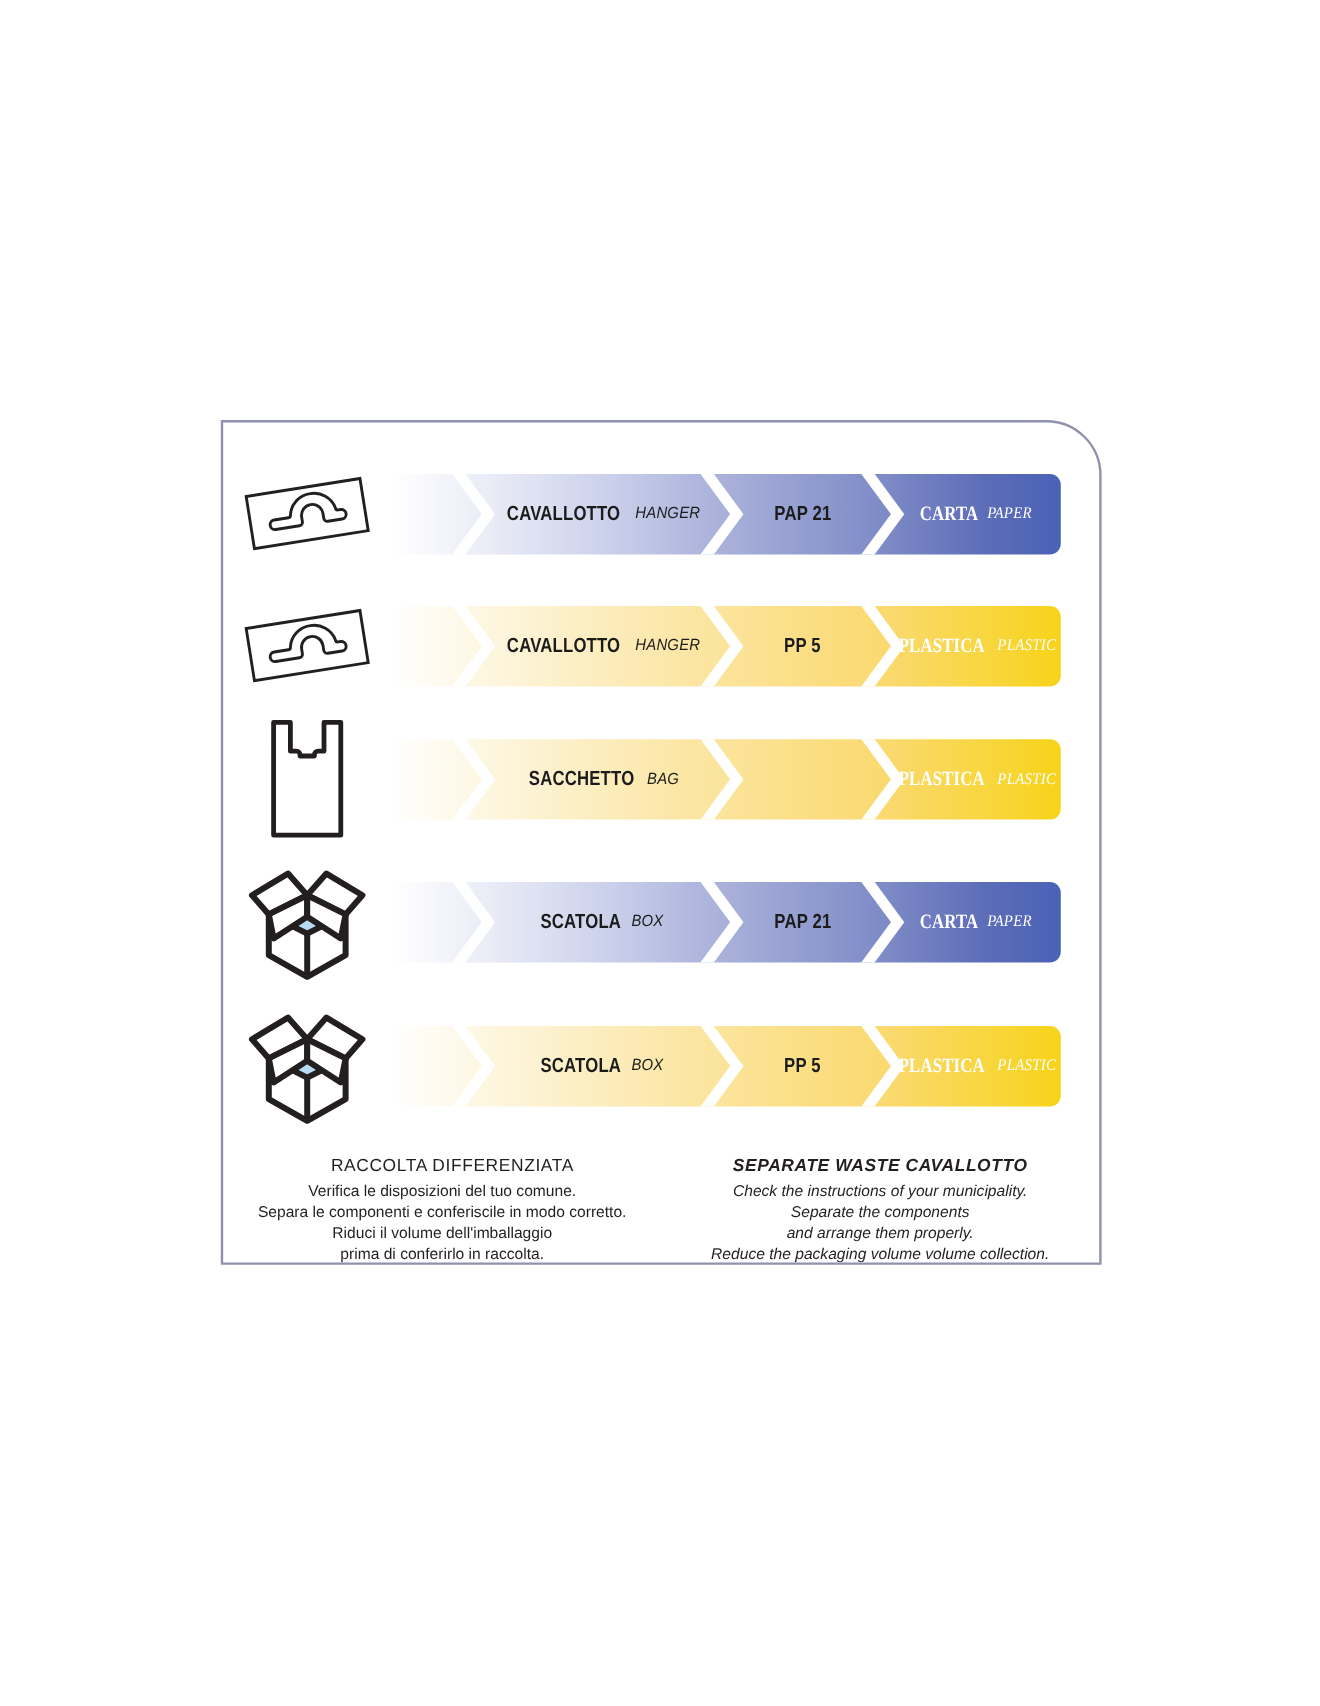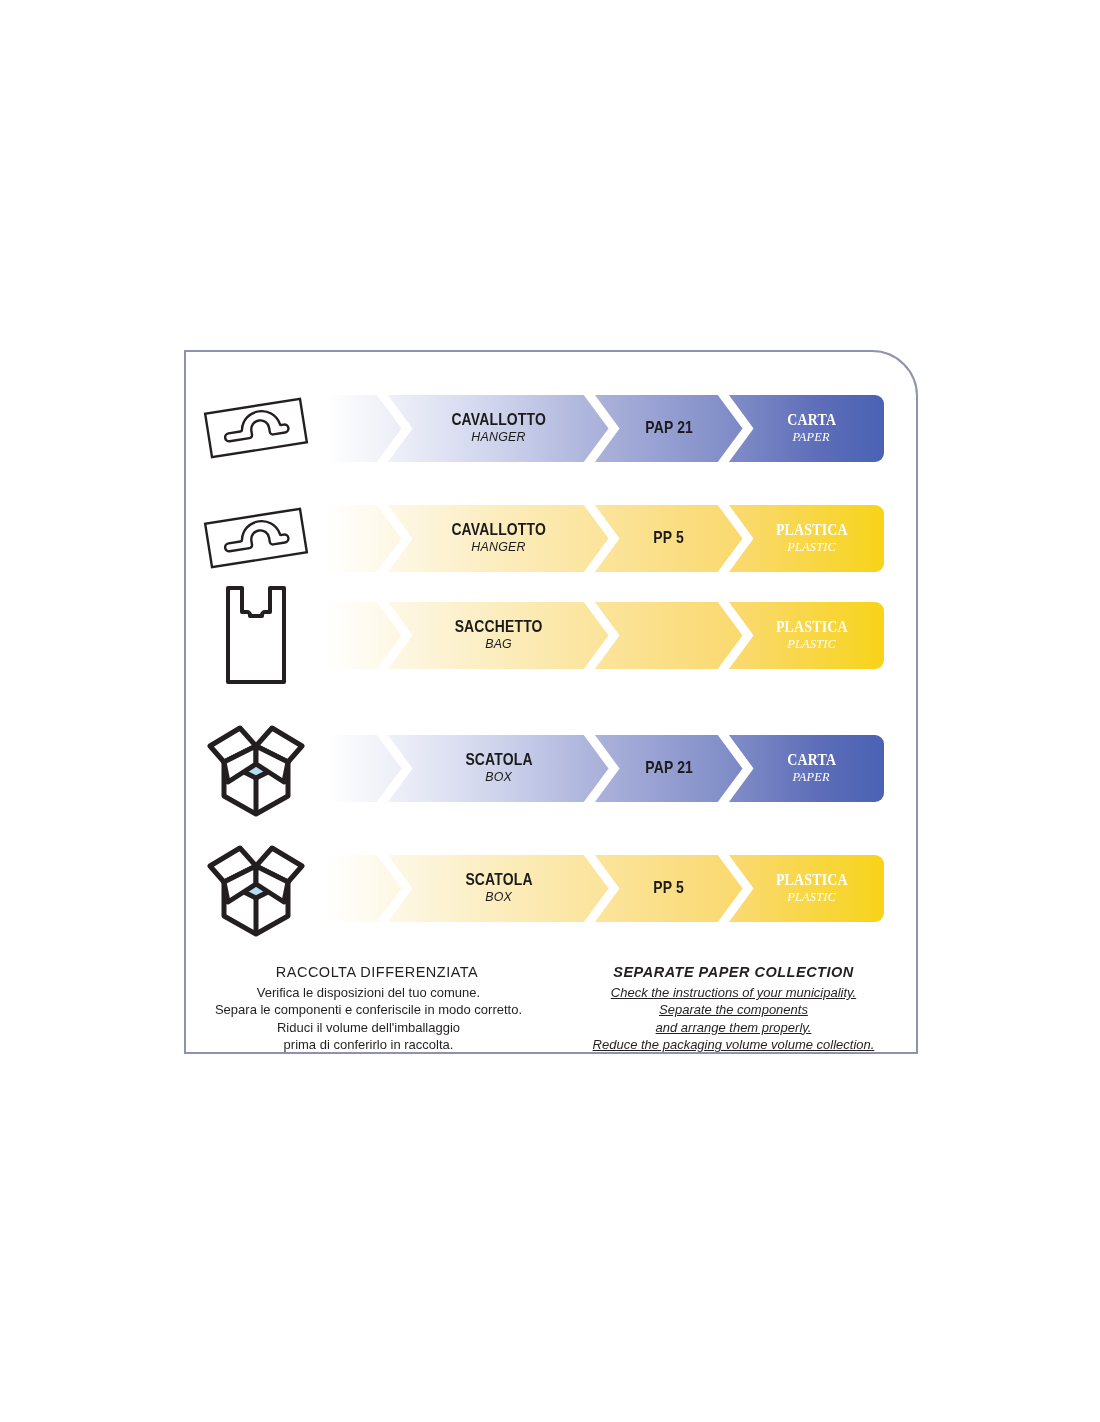--- a/index.html
+++ b/index.html
@@ -39,21 +39,21 @@
   .flow-row {
     position: absolute;
     left: 0;
     width: 100%;
     height: 72px;
     display: flex;
     align-items: center;
   }
   .flow-row[data-row="0"] { top: 40px; }
   .flow-row[data-row="1"] { top: 150px; }
-  .flow-row[data-row="2"] { top: 247px; align-items: center; }
+  .flow-row[data-row="2"] { top: 261px; align-items: center; }
   .flow-row[data-row="3"] { top: 380px; }
   .flow-row[data-row="4"] { top: 500px; }
 
   
   .icon-cell {
     width: 140px;
     min-width: 140px;
     height: 110px;
     display: flex;
     align-items: center;
@@ -105,21 +105,20 @@
     pointer-events: none;
   }
   .chev svg { width: 100%; height: 100%; display: block; }
 
   
   .seg {
     position: absolute;
     top: 0;
     height: 100%;
     display: flex;
-    flex-direction: column;
     align-items: center;
     justify-content: center;
     text-align: center;
     line-height: 1.06;
     z-index: 2;
   }
   .seg .t-main {
     font-weight: bold;
     font-size: 17px;
     letter-spacing: 0.2px;
@@ -158,21 +157,21 @@
     font-size: 14.5px;
     letter-spacing: 0.5px;
     margin-bottom: 4px;
   }
   .foot-col .f-line {
     font-size: 13px;
     line-height: 1.33;
   }
   .foot-col.it .f-title { font-weight: normal; margin-left: 17px; }
   .foot-col.en .f-title { font-style: italic; font-weight: bold; }
-  .foot-col.en .f-line { font-style: italic; text-decoration: underline; }
+  .foot-col.en .f-line { font-style: italic; }
 </style>
 </head>
 <body>
 
 <div id="label-card">
 
   <div id="rows">
 
     <div class="flow-row" data-row="0">
       <div class="icon-cell">
@@ -378,21 +377,21 @@
 
     <div class="foot-col it">
       <div class="f-title">RACCOLTA DIFFERENZIATA</div>
       <div class="f-line">Verifica le disposizioni del tuo comune.</div>
       <div class="f-line">Separa le componenti e conferiscile in modo corretto.</div>
       <div class="f-line">Riduci il volume dell'imballaggio</div>
       <div class="f-line">prima di conferirlo in raccolta.</div>
     </div>
 
     <div class="foot-col en">
-      <div class="f-title">SEPARATE PAPER COLLECTION</div>
+      <div class="f-title">SEPARATE WASTE CAVALLOTTO</div>
       <div class="f-line">Check the instructions of your municipality.</div>
       <div class="f-line">Separate the components</div>
       <div class="f-line">and arrange them properly.</div>
       <div class="f-line">Reduce the packaging volume volume collection.</div>
     </div>
 
   </div>
 
 </div>
 

